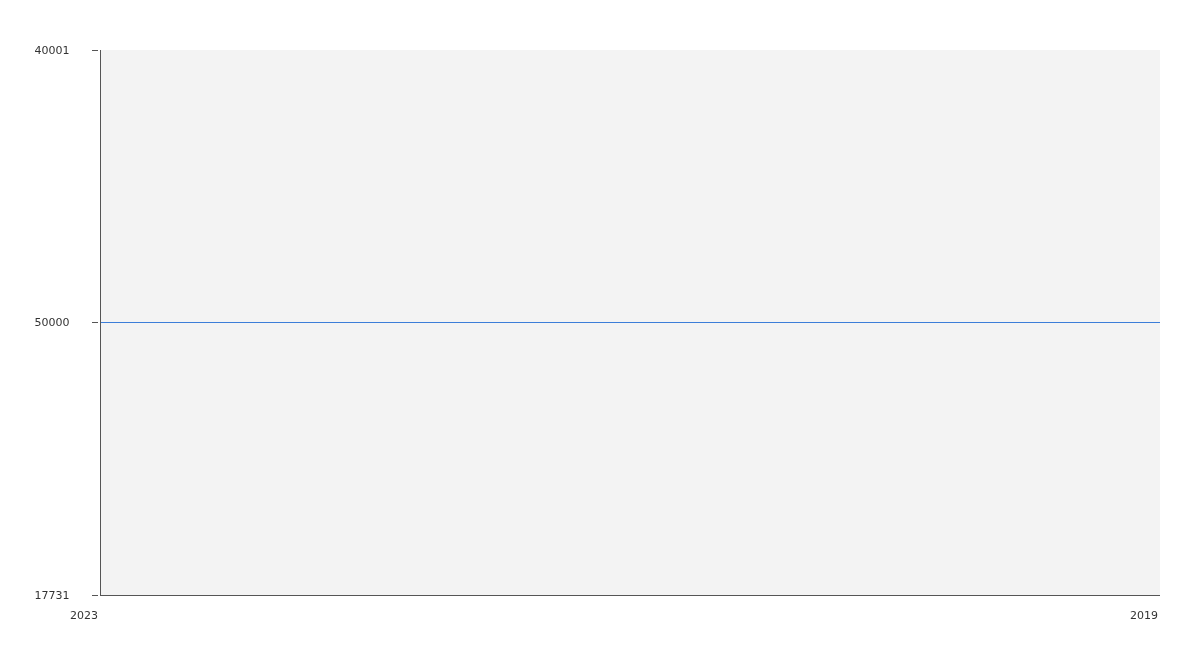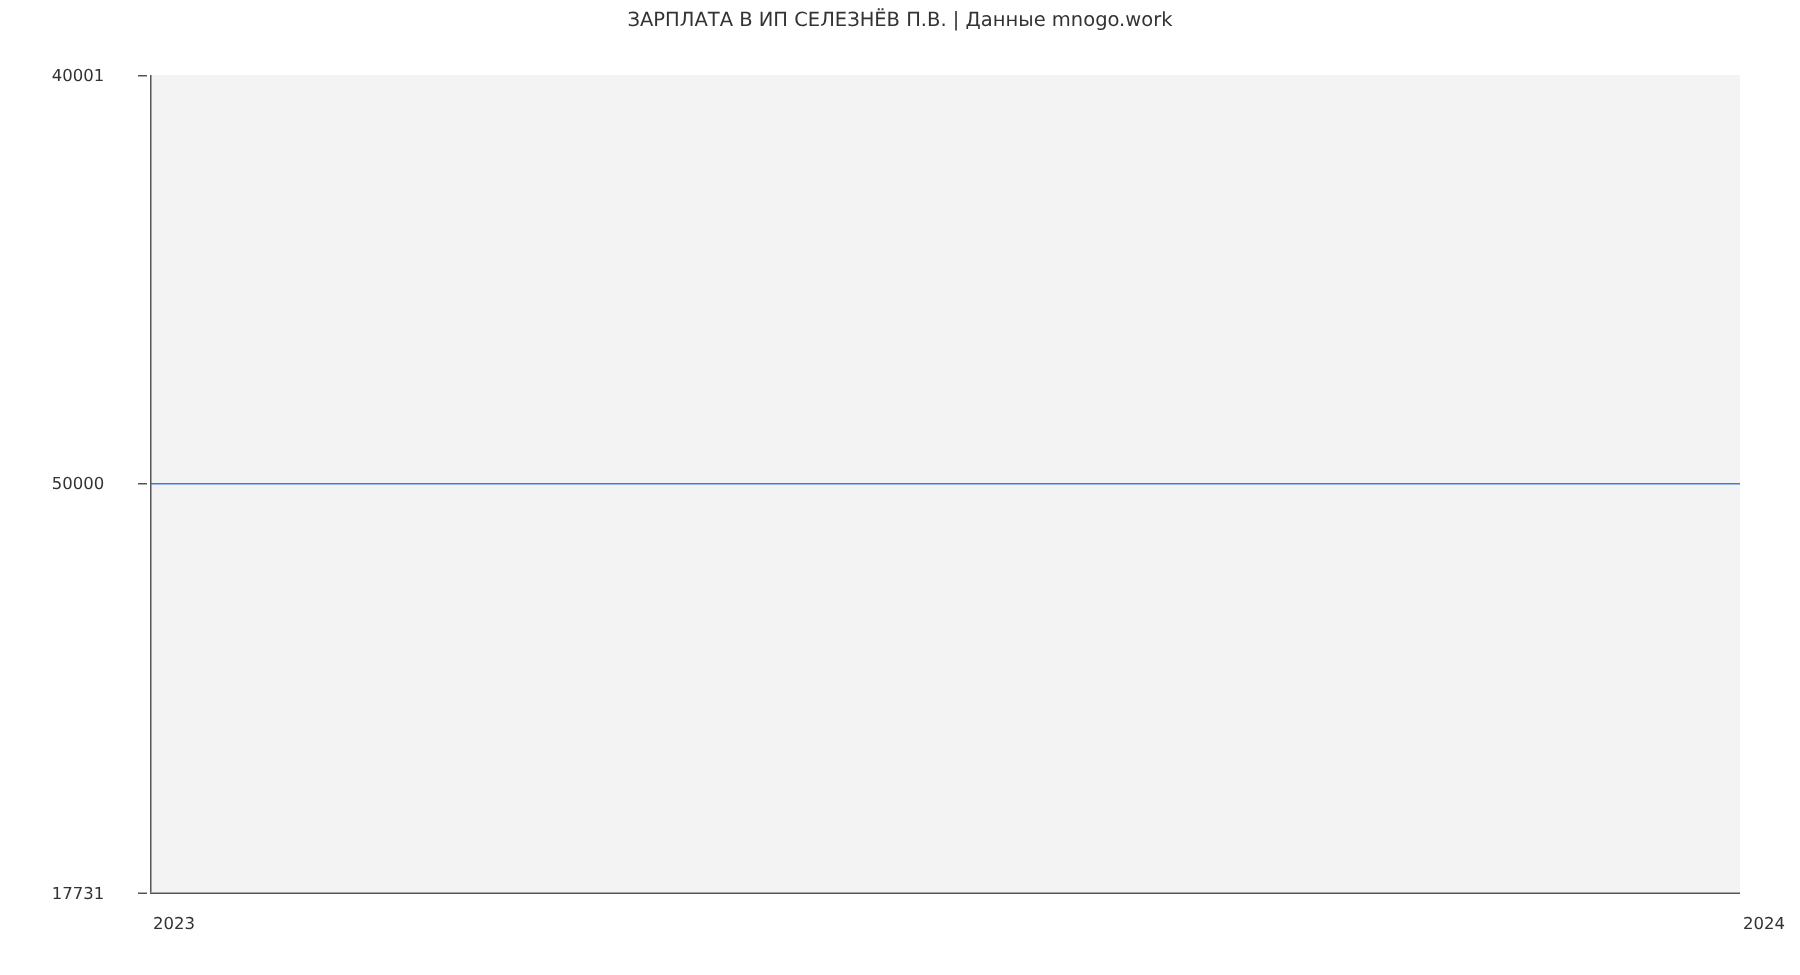--- a/index.html
+++ b/index.html
@@ -69,52 +69,51 @@
     right: 1108px; 
     font-size: 11px;
     text-align: center;
     width: 80px;
     line-height: 11px;
   }
   .x-label {
     position: absolute;
     top: 610px;
     font-size: 11px;
-    text-align: right;
+    text-align: left;
     width: 60px;
     line-height: 11px;
   }
   .data-line {
     position: absolute;
     left: 100px;
     width: 1060px;
     height: 0;
     border-top: 1.5px solid #3b7dd8;
   }
 </style>
 </head>
 <body>
 
 <div class="chart-wrap">
 
-  <div class="title">ЗАРПЛАТА В ИП СЕЛЕЗНЁВ П.В. | Данные mnogo.work</div>
 
   <div class="plot-area"></div>
 
   <div class="gridline-h" style="top:322px;"></div>
 
   <div class="data-line" style="top:322px;"></div>
 
   <div class="plot-border-left"></div>
   <div class="plot-border-bottom"></div>
 
   <div class="y-tick" style="top:50px;"></div>
   <div class="y-tick" style="top:322px;"></div>
   <div class="y-tick" style="top:595px;"></div>
 
   <div class="y-label" style="top:45px;">40001</div>
   <div class="y-label" style="top:317px;">50000</div>
   <div class="y-label" style="top:590px;">17731</div>
 
   <div class="x-label" style="left:70px;">2023</div>
-  <div class="x-label" style="left:1130px;">2024</div>
+  <div class="x-label" style="left:1130px;">2019</div>
 
 </div>
 
 </body></html>

